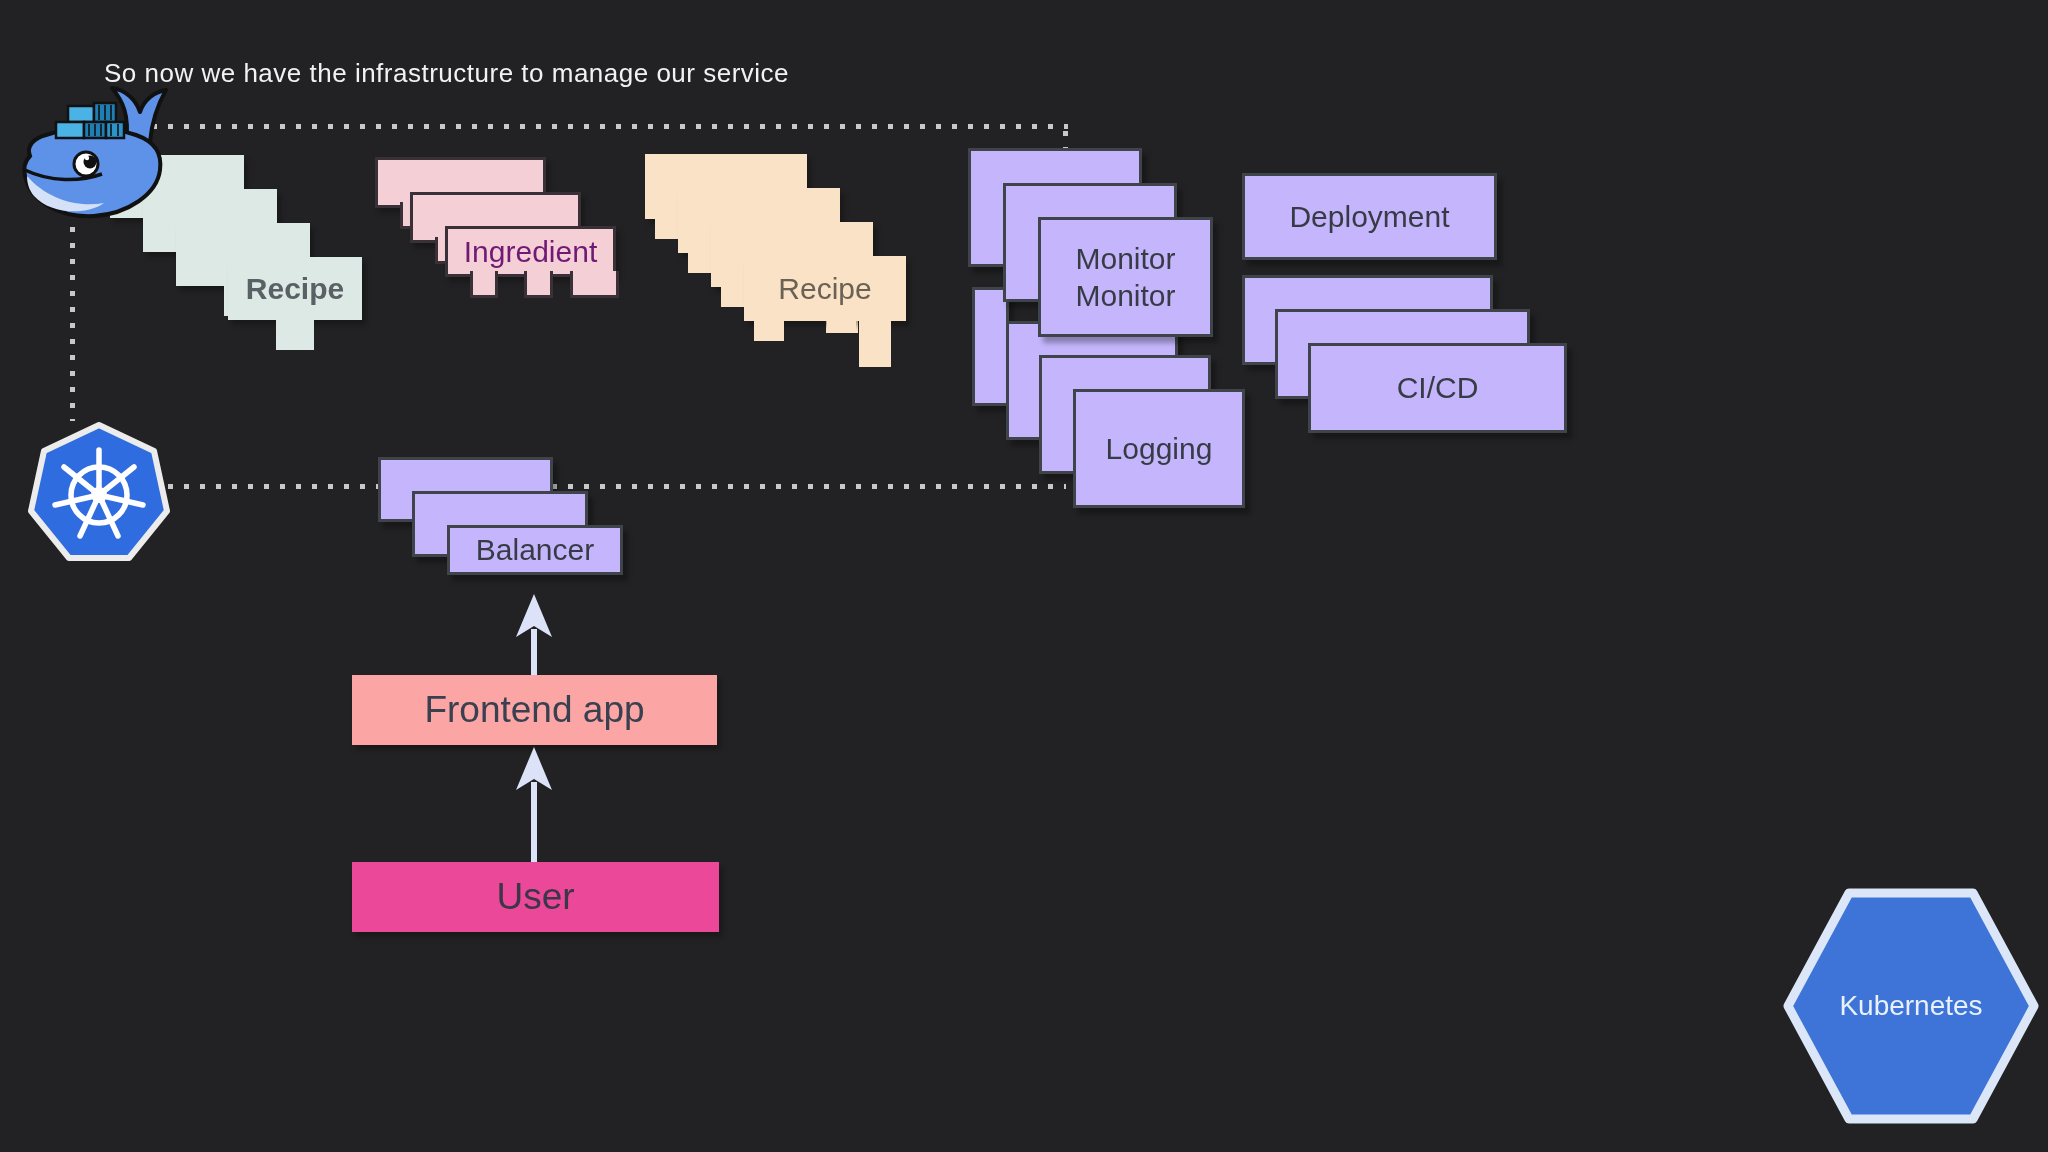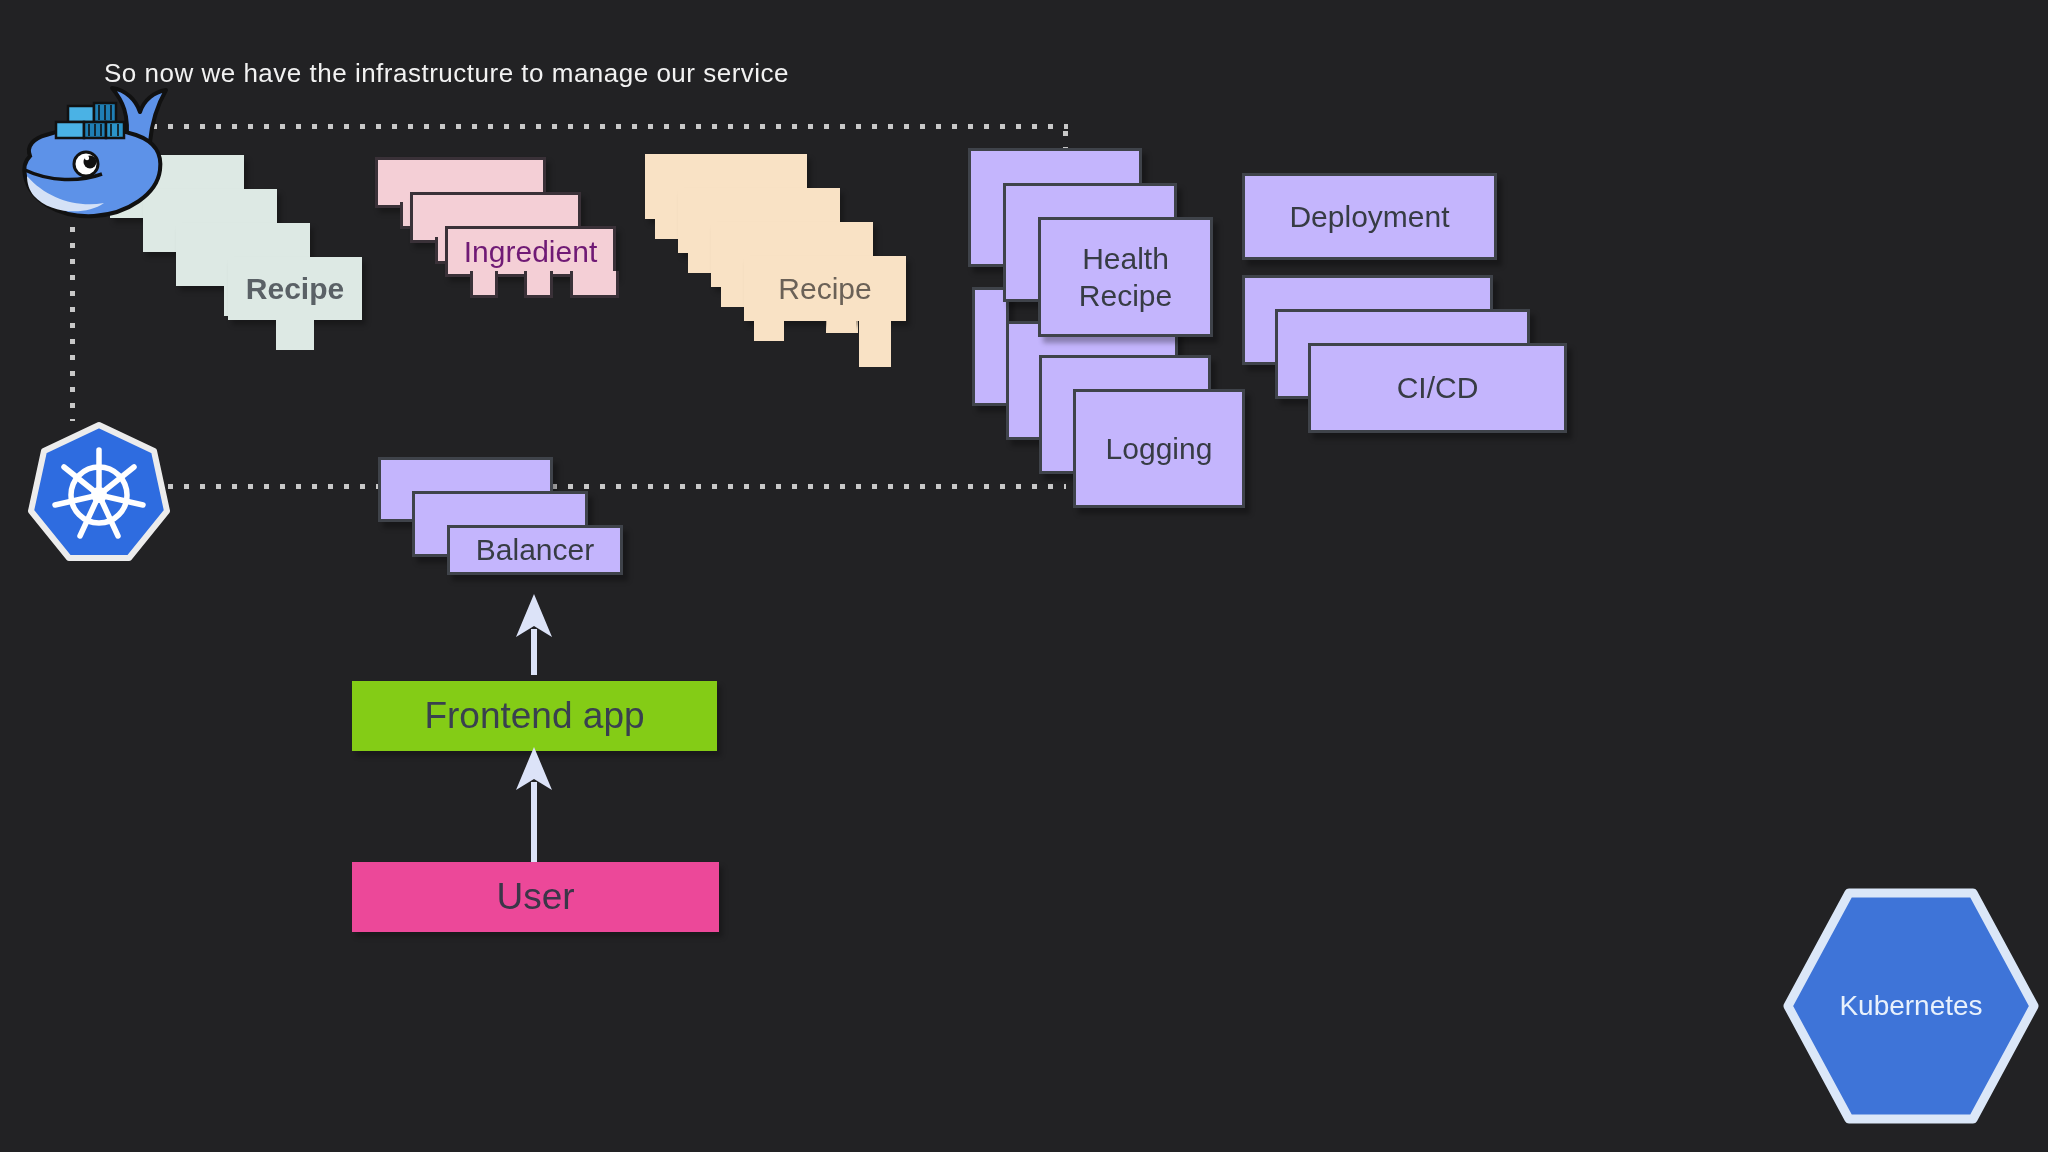--- a/index.html
+++ b/index.html
@@ -25,21 +25,21 @@
   .pink{background:#f4cfd6;border:3px solid #3a3138;box-shadow:4px 5px 5px rgba(0,0,0,.28);}
   .pink .tab{border:3px solid #3a3138;border-top:none;}
   .pink .card-label{color:#701a75;}
   .cream{background:#f9e2c5;box-shadow:4px 5px 5px rgba(0,0,0,.28);}
   .cream .card-label{color:#6b6157;}
   .blue{background:#c4b5fd;border:3px solid #3f434a;box-shadow:5px 6px 5px rgba(0,0,0,.3);}
   .blue .card-label{color:#373c44;}
 
   .flow-box{position:absolute;display:flex;align-items:center;justify-content:center;
     font-size:37px;z-index:3;box-shadow:4px 5px 5px rgba(0,0,0,.25);}
-  .frontend{left:352px;top:675px;width:365px;height:70px;background:#84cc16;color:#39404f;margin-top:6px;}
+  .frontend{left:352px;top:675px;width:365px;height:70px;background:#fca5a5;color:#39404f;}
   .user{left:352px;top:862px;width:367px;height:70px;background:#ec4899;color:#3b3648;}
 
   .icon-svg{position:absolute;z-index:6;}
   .arrow-svg{position:absolute;z-index:4;}
 
   .hexagon-wrap{position:absolute;left:1782px;top:887px;width:258px;height:238px;z-index:3;}
   .hexagon-label{position:absolute;inset:0;display:flex;align-items:center;justify-content:center;
     color:#e8f1fc;font-size:28px;}
 </style>
 </head>
@@ -119,21 +119,21 @@
     <div class="card blue" style="left:1039px;top:355px;width:172px;height:119px;"></div>
     <div class="card blue" style="left:1073px;top:389px;width:172px;height:119px;">
       <div class="card-label">Logging</div>
     </div>
   </div>
 
   <div>
     <div class="card blue" style="left:968px;top:148px;width:174px;height:119px;"></div>
     <div class="card blue" style="left:1003px;top:183px;width:174px;height:119px;"></div>
     <div class="card blue" style="left:1038px;top:217px;width:175px;height:120px;">
-      <div class="card-label">Health Recipe</div>
+      <div class="card-label">Monitor Monitor</div>
     </div>
   </div>
 
   <div class="card blue" style="left:1242px;top:173px;width:255px;height:87px;">
     <div class="card-label">Deployment</div>
   </div>
 
   <div>
     <div class="card blue" style="left:1242px;top:275px;width:251px;height:90px;"></div>
     <div class="card blue" style="left:1275px;top:309px;width:255px;height:90px;"></div>

